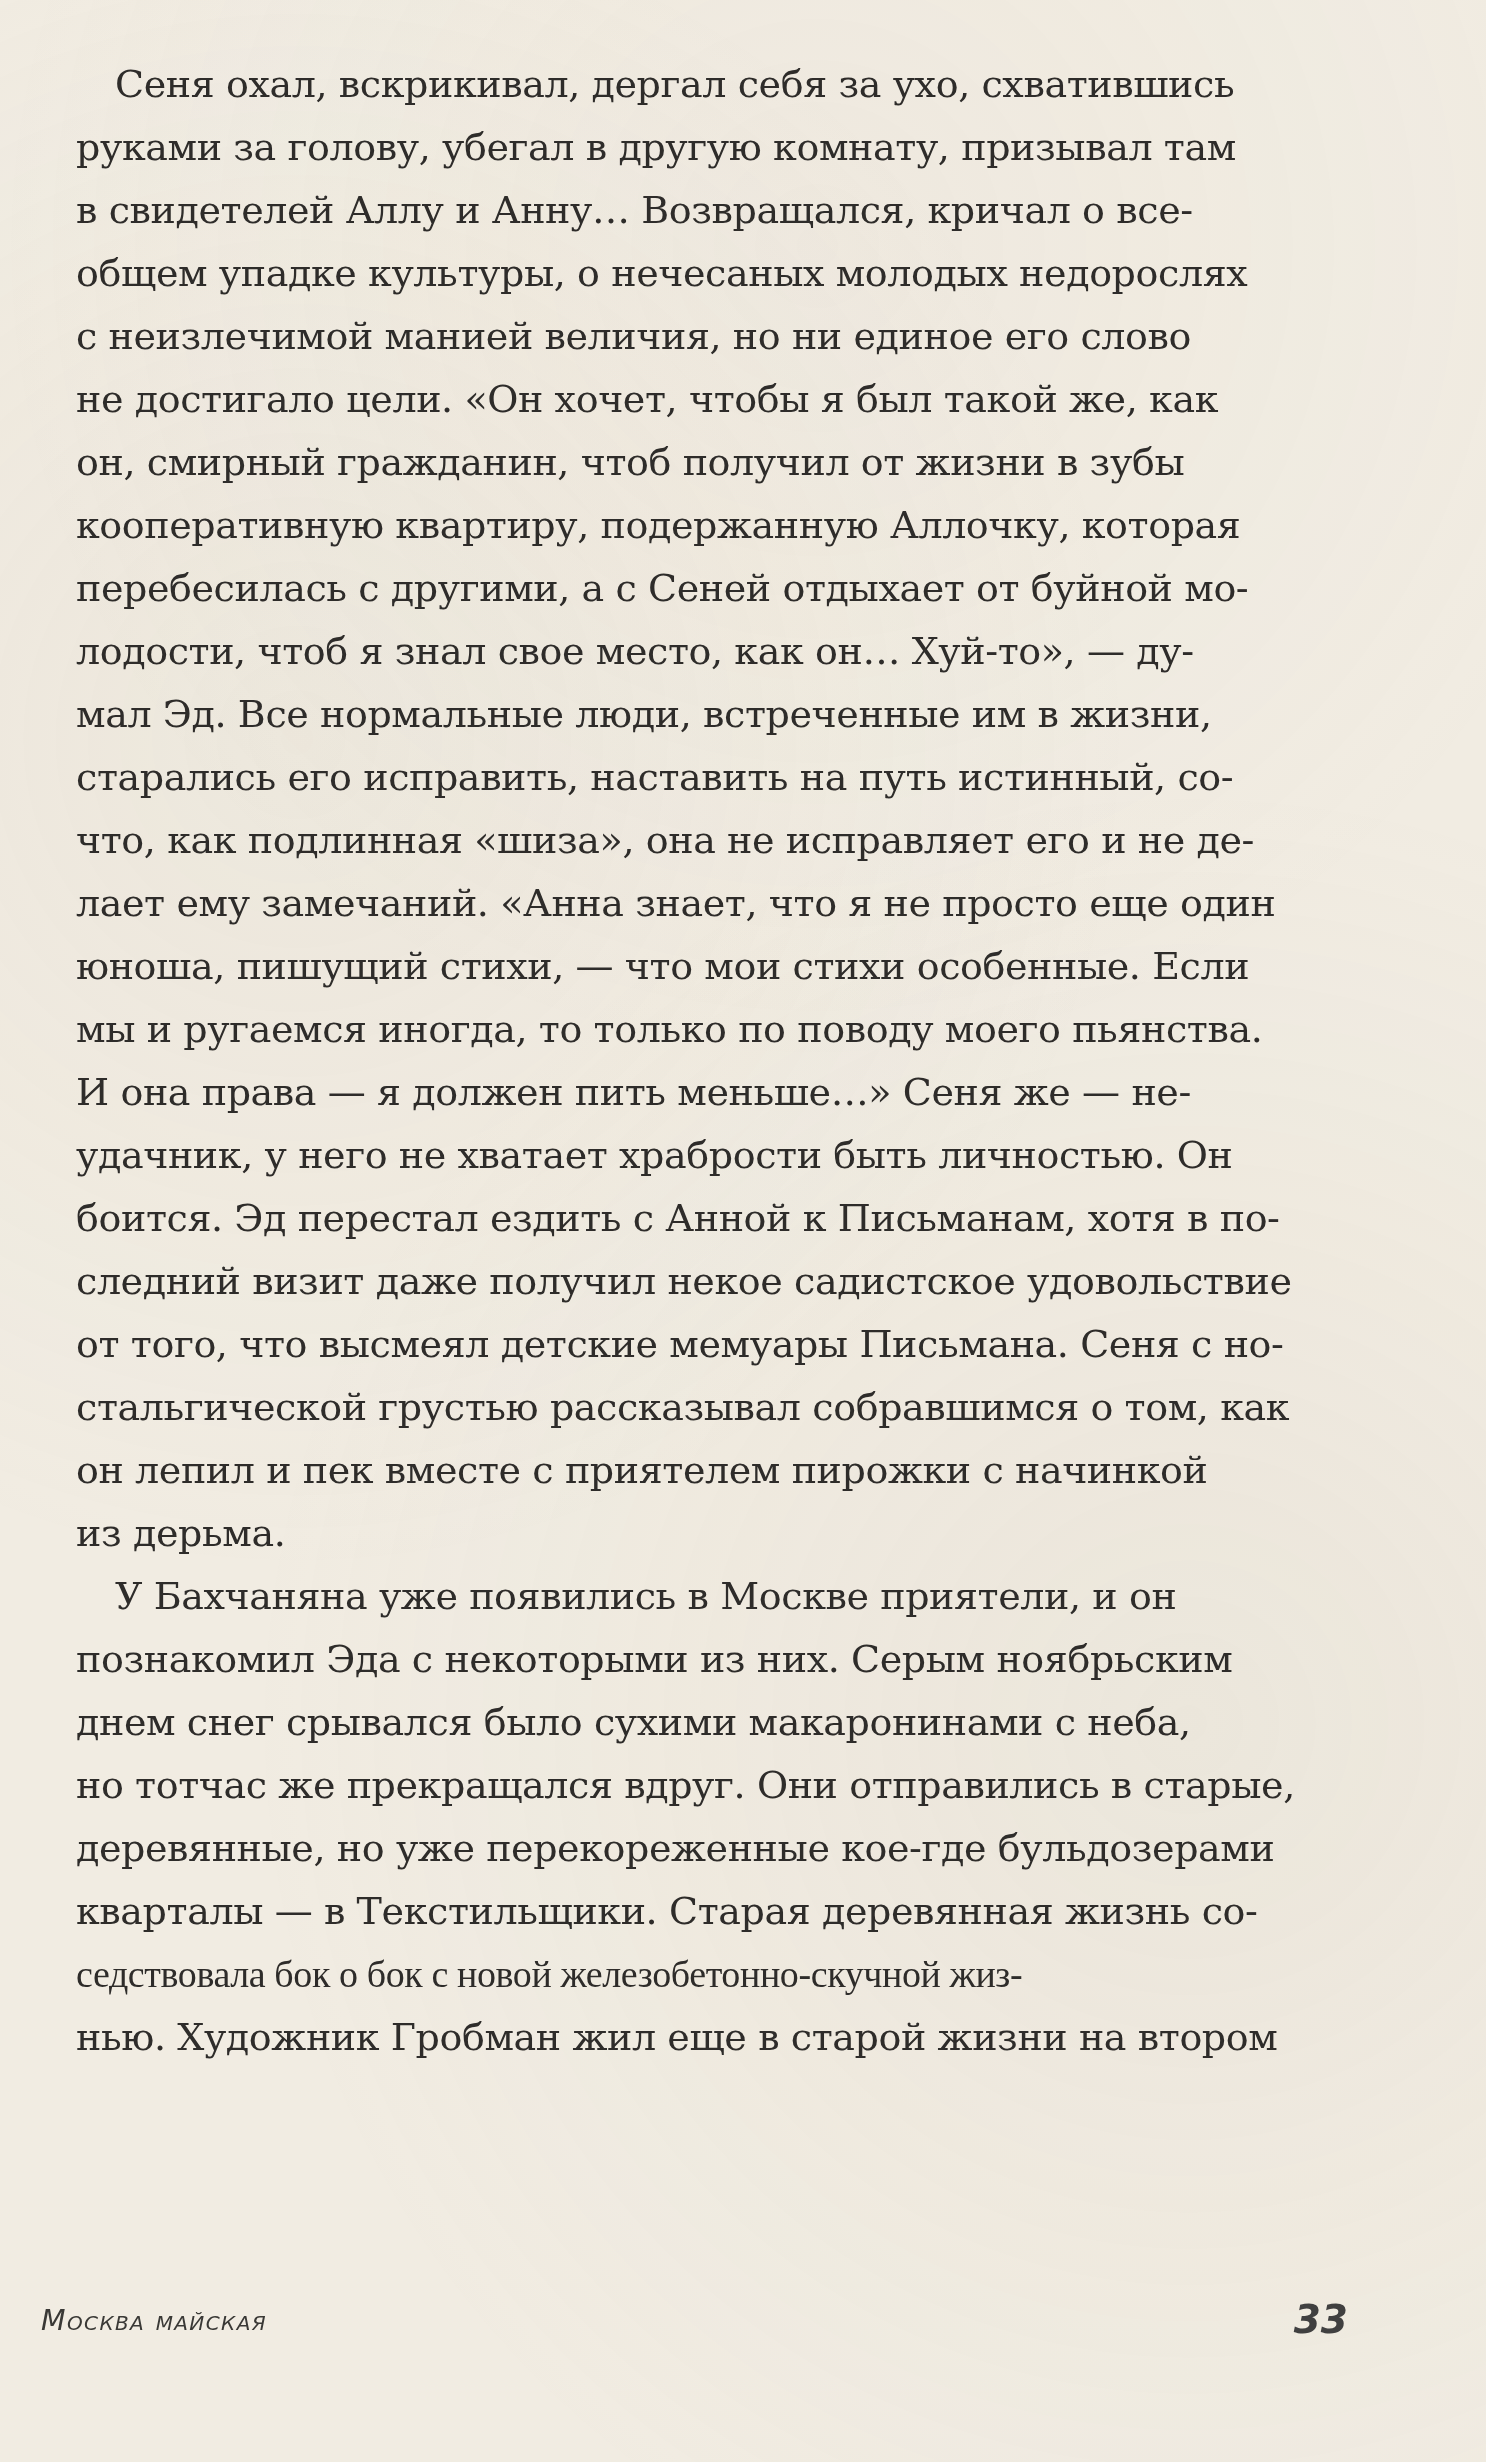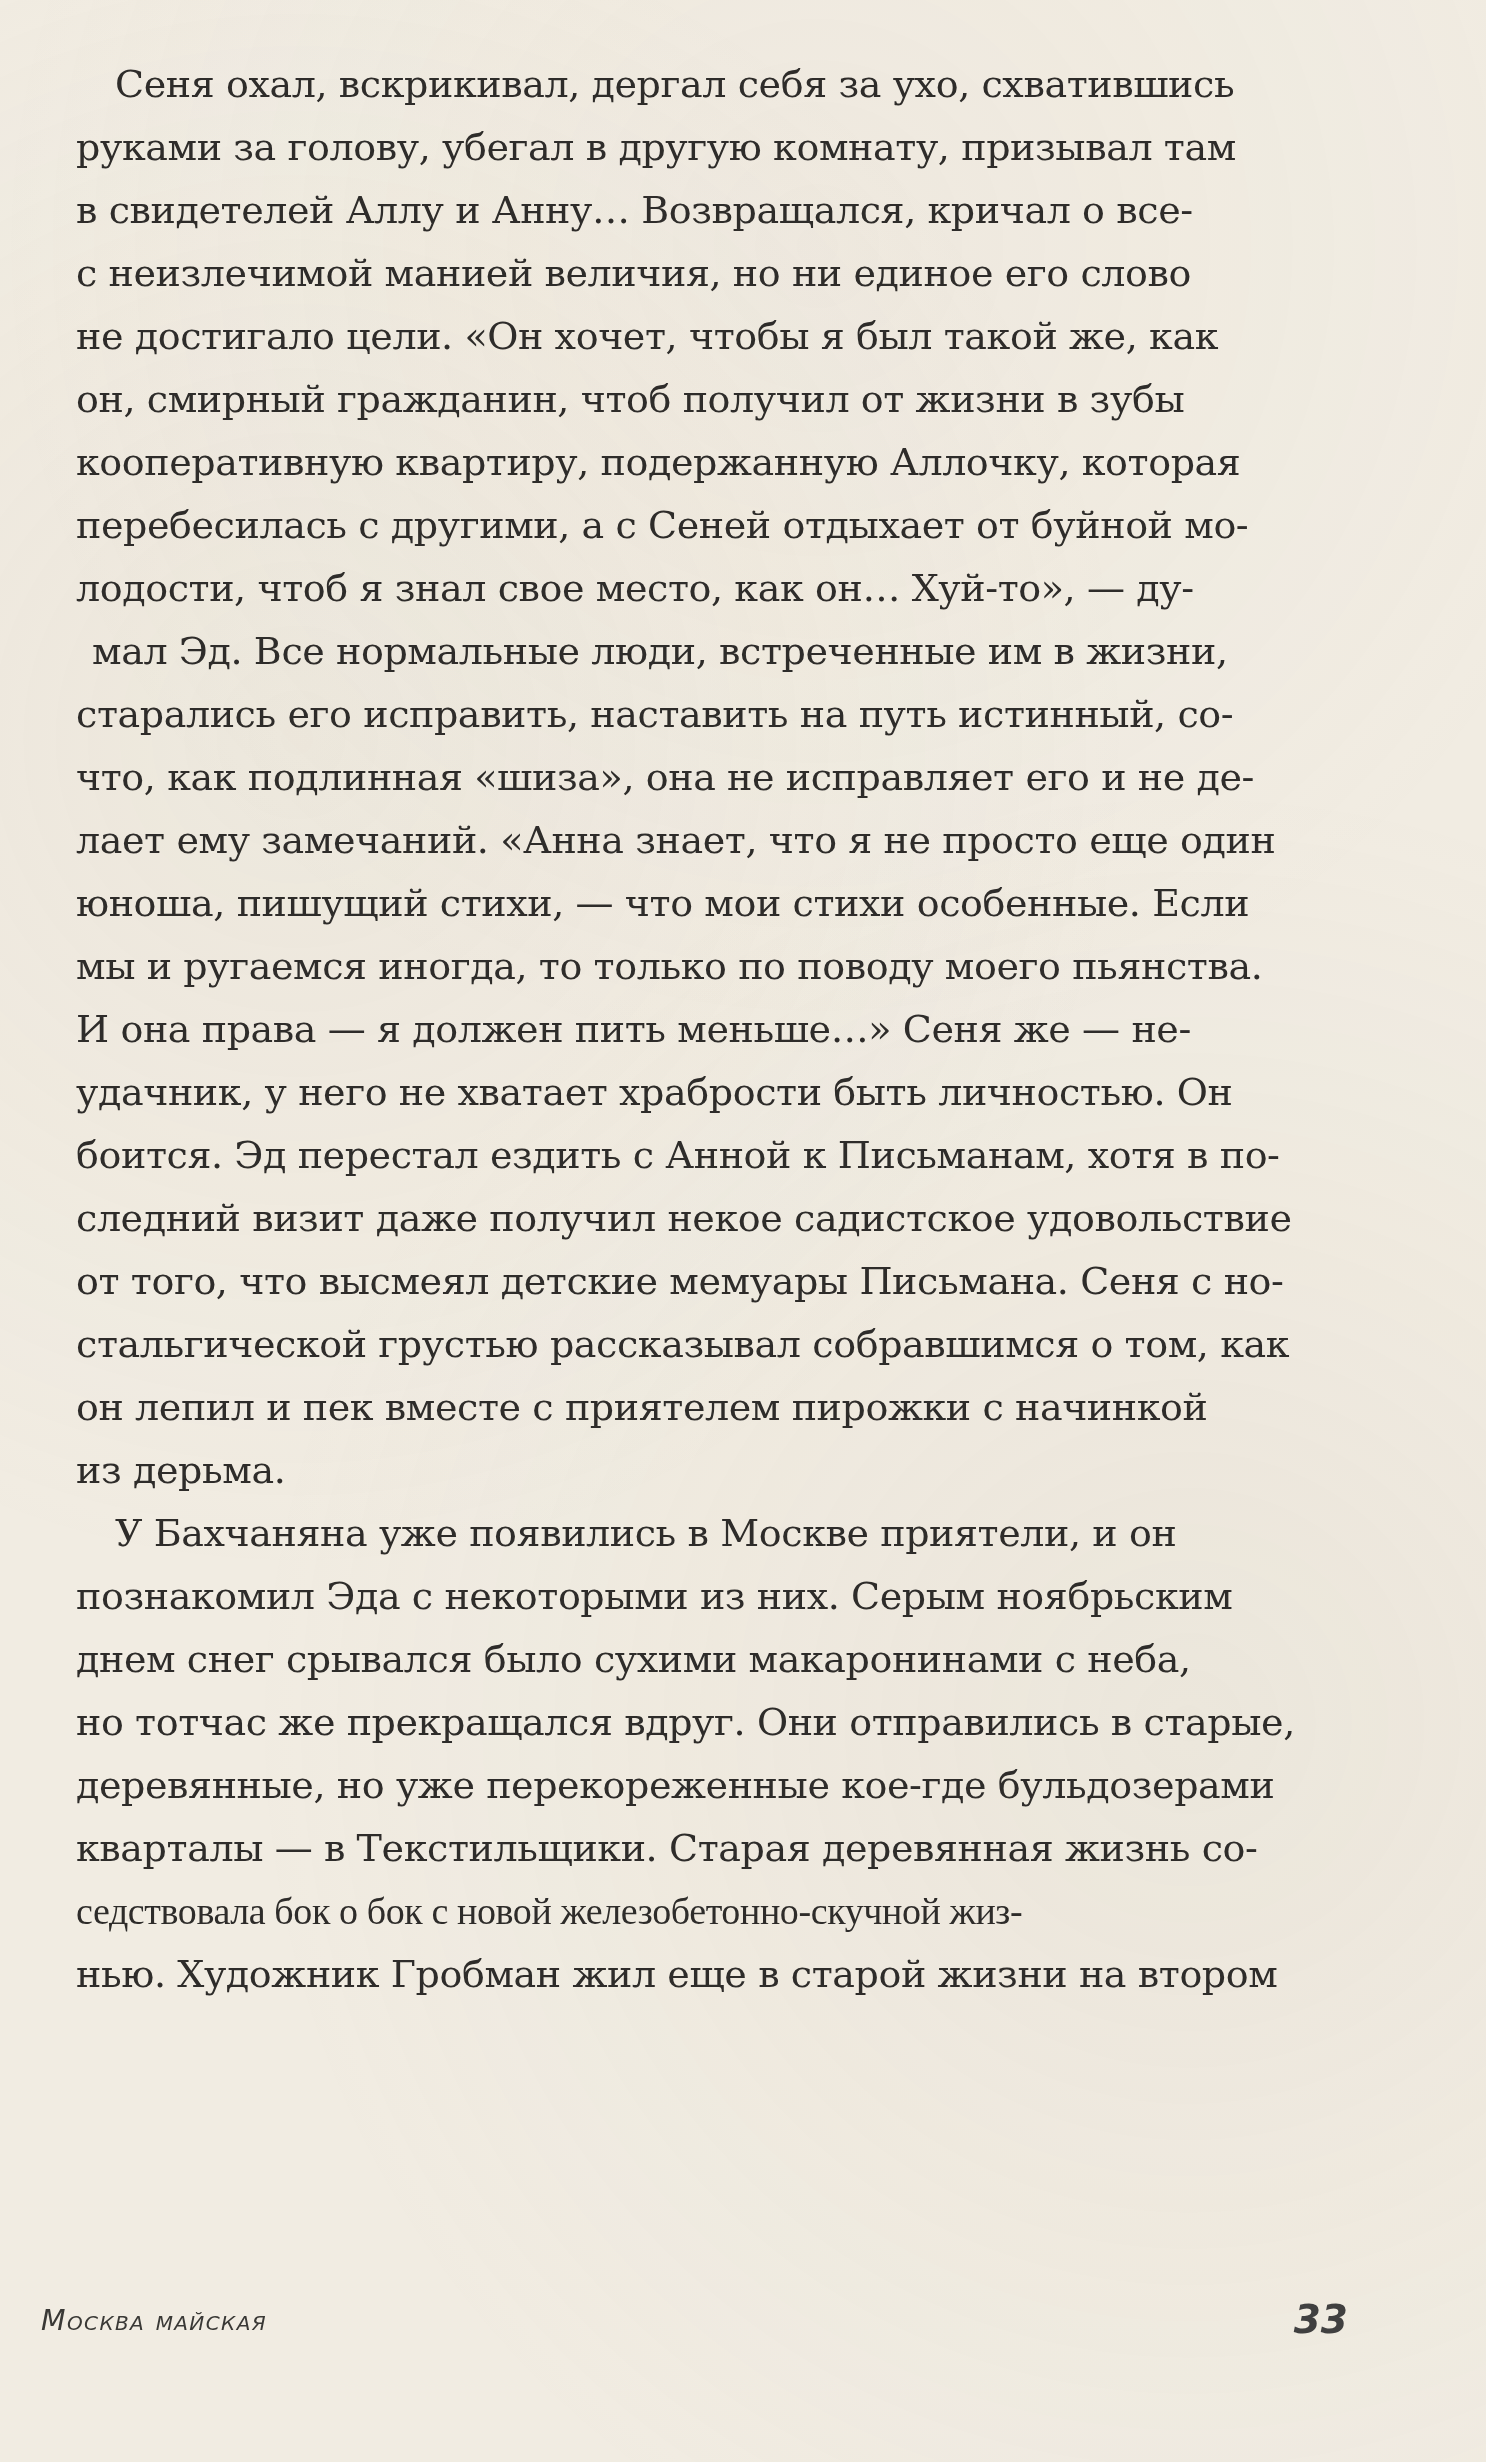--- a/index.html
+++ b/index.html
@@ -80,27 +80,28 @@
   </style>
 </head>
 <body>
 
 <div class="page">
   <div class="text-block">
 
     <span class="line indent" style="white-space: nowrap; display: block; text-align: left; text-align-last: left;">Сеня охал, вскрикивал, дергал себя за ухо, схватившись</span>
     <span class="line" style="white-space: nowrap; display: block; text-align: left; text-align-last: left;">руками за голову, убегал в другую комнату, призывал там</span>
     <span class="line" style="white-space: nowrap; display: block; text-align: left; text-align-last: left;">в свидетелей Аллу и Анну… Возвращался, кричал о все-</span>
+    <span class="line" style="white-space: nowrap; display: block; text-align: left; text-align-last: left;">общем упадке культуры, о нечесаных молодых недорослях</span>
     <span class="line" style="white-space: nowrap; display: block; text-align: left; text-align-last: left;">с неизлечимой манией величия, но ни единое его слово</span>
     <span class="line" style="white-space: nowrap; display: block; text-align: left; text-align-last: left;">не достигало цели. «Он хочет, чтобы я был такой же, как</span>
     <span class="line" style="white-space: nowrap; display: block; text-align: left; text-align-last: left;">он, смирный гражданин, чтоб получил от жизни в зубы</span>
     <span class="line" style="white-space: nowrap; display: block; text-align: left; text-align-last: left;">кооперативную квартиру, подержанную Аллочку, которая</span>
     <span class="line" style="white-space: nowrap; display: block; text-align: left; text-align-last: left;">перебесилась с другими, а с Сеней отдыхает от буйной мо-</span>
     <span class="line" style="white-space: nowrap; display: block; text-align: left; text-align-last: left;">лодости, чтоб я знал свое место, как он… Хуй-то», — ду-</span>
-    <span class="line" style="white-space: nowrap; display: block; text-align: left; text-align-last: left; margin-left: 16px;">мал Эд. Все нормальные люди, встреченные им в жизни,</span>
+    <span class="line" style="white-space: nowrap; display: block; text-align: left; text-align-last: left;">мал Эд. Все нормальные люди, встреченные им в жизни,</span>
     <span class="line" style="white-space: nowrap; display: block; text-align: left; text-align-last: left;">старались его исправить, наставить на путь истинный, со-</span>
     <span class="line" style="white-space: nowrap; display: block; text-align: left; text-align-last: left;">что, как подлинная «шиза», она не исправляет его и не де-</span>
     <span class="line" style="white-space: nowrap; display: block; text-align: left; text-align-last: left;">лает ему замечаний. «Анна знает, что я не просто еще один</span>
     <span class="line" style="white-space: nowrap; display: block; text-align: left; text-align-last: left;">юноша, пишущий стихи, — что мои стихи особенные. Если</span>
     <span class="line" style="white-space: nowrap; display: block; text-align: left; text-align-last: left;">мы и ругаемся иногда, то только по поводу моего пьянства.</span>
     <span class="line" style="white-space: nowrap; display: block; text-align: left; text-align-last: left;">И она права — я должен пить меньше…» Сеня же — не-</span>
     <span class="line" style="white-space: nowrap; display: block; text-align: left; text-align-last: left;">удачник, у него не хватает храбрости быть личностью. Он</span>
     <span class="line" style="white-space: nowrap; display: block; text-align: left; text-align-last: left;">боится. Эд перестал ездить с Анной к Письманам, хотя в по-</span>
     <span class="line" style="white-space: nowrap; display: block; text-align: left; text-align-last: left;">следний визит даже получил некое садистское удовольствие</span>
     <span class="line" style="white-space: nowrap; display: block; text-align: left; text-align-last: left;">от того, что высмеял детские мемуары Письмана. Сеня с но-</span>

